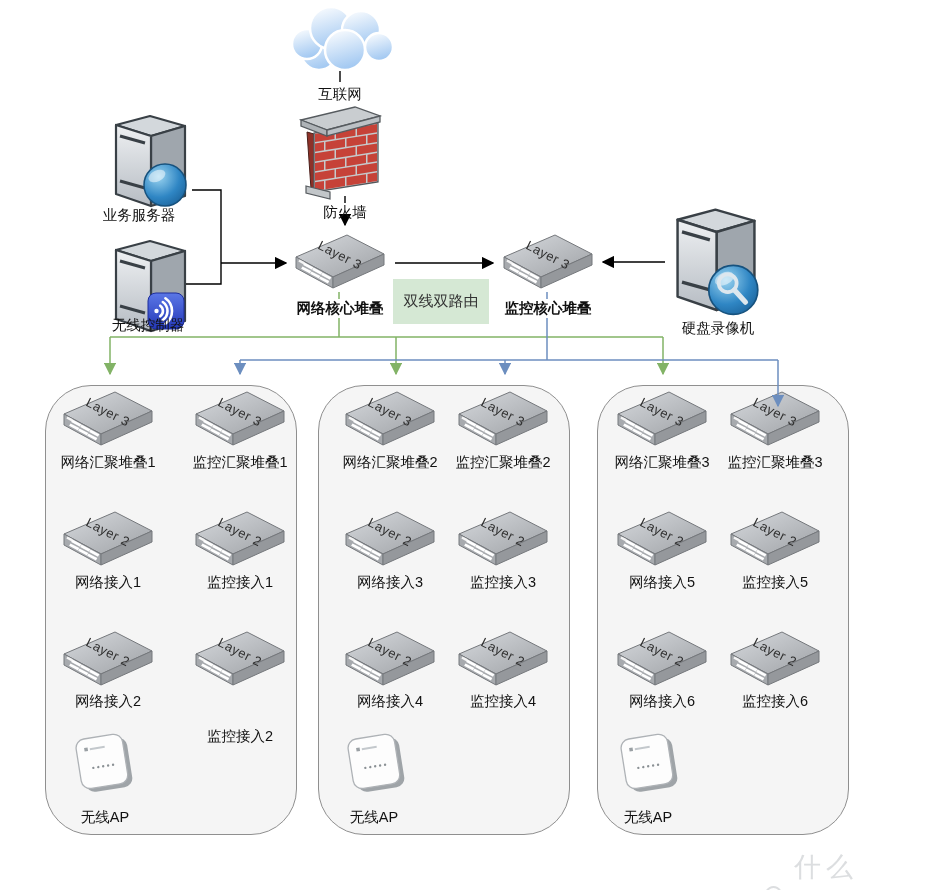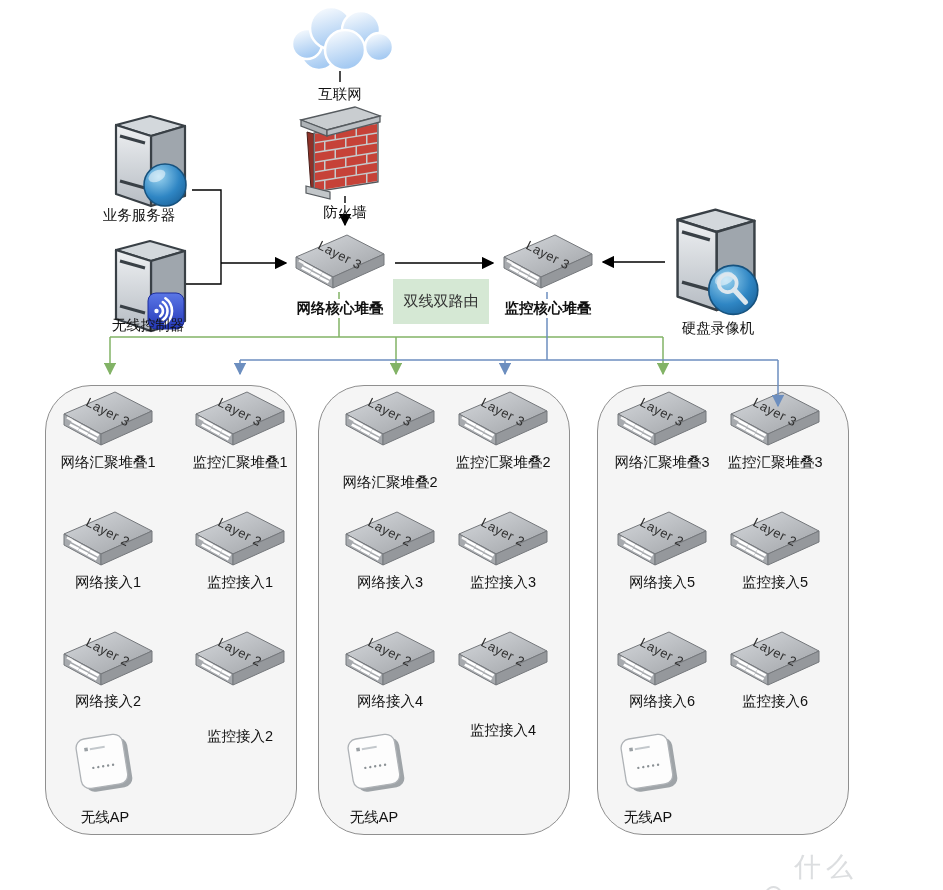--- a/index.html
+++ b/index.html
@@ -290,21 +290,21 @@
     </svg>
   </div>
   <div class="lbl" style="left:105px;top:808px">无线AP</div>
 
   <div class="switch" style="left:340px;top:387px">
     <svg width="100" height="62" viewBox="0 0 100 62">
         <use href="#swBody"></use>
       </svg>
     <span class="sw-label">Layer 3</span>
   </div>
-  <div class="lbl" style="left:390px;top:473px">网络汇聚堆叠2</div>
+  <div class="lbl" style="left:390px;top:453px">网络汇聚堆叠2</div>
   <div class="switch" style="left:453px;top:387px">
     <svg width="100" height="62" viewBox="0 0 100 62">
         <use href="#swBody"></use>
       </svg>
     <span class="sw-label">Layer 3</span>
   </div>
   <div class="lbl" style="left:503px;top:453px">监控汇聚堆叠2</div>
 
   <div class="switch" style="left:340px;top:507px">
     <svg width="100" height="62" viewBox="0 0 100 62">
@@ -327,21 +327,21 @@
       </svg>
     <span class="sw-label">Layer 2</span>
   </div>
   <div class="lbl" style="left:390px;top:692px">网络接入4</div>
   <div class="switch" style="left:453px;top:627px">
     <svg width="100" height="62" viewBox="0 0 100 62">
         <use href="#swBody"></use>
       </svg>
     <span class="sw-label">Layer 2</span>
   </div>
-  <div class="lbl" style="left:503px;top:721px">监控接入4</div>
+  <div class="lbl" style="left:503px;top:692px">监控接入4</div>
 
   <div class="node" style="left:342px;top:727px">
     <svg width="70" height="80" viewBox="0 0 70 80">
       <g transform="rotate(-9 35 38)">
         <rect x="13" y="13" width="47" height="50" rx="9" fill="#9fa4a8"></rect>
         <rect x="9" y="9" width="47" height="50" rx="9" fill="#fdfdfd" stroke="#aeb2b6" stroke-width="1.3"></rect>
         <rect x="17" y="18" width="3.5" height="3.5" fill="#9aa0a4"></rect>
         <rect x="22.5" y="19" width="15" height="2" fill="#c3c8cc"></rect>
         <circle cx="23" cy="39" r="1.2" fill="#8b9195"></circle>
           <circle cx="28" cy="39" r="1.2" fill="#8b9195"></circle>

